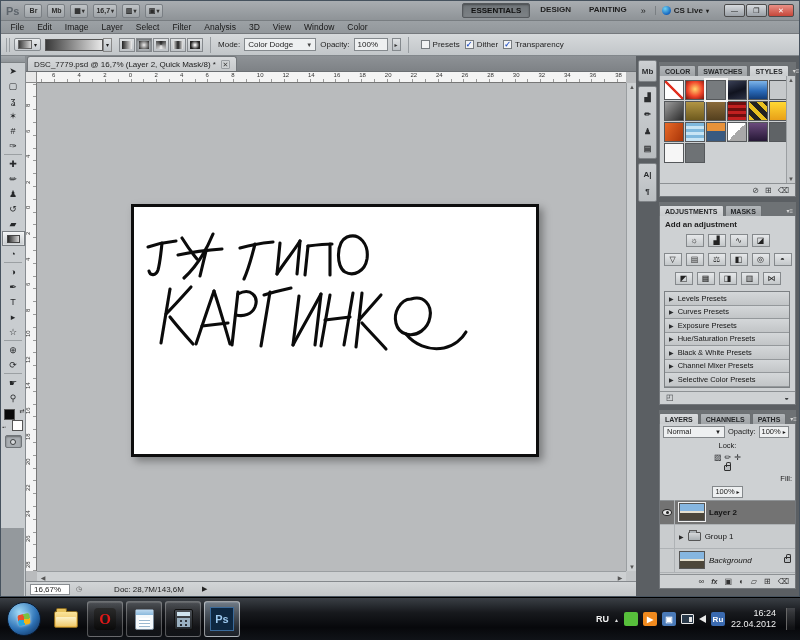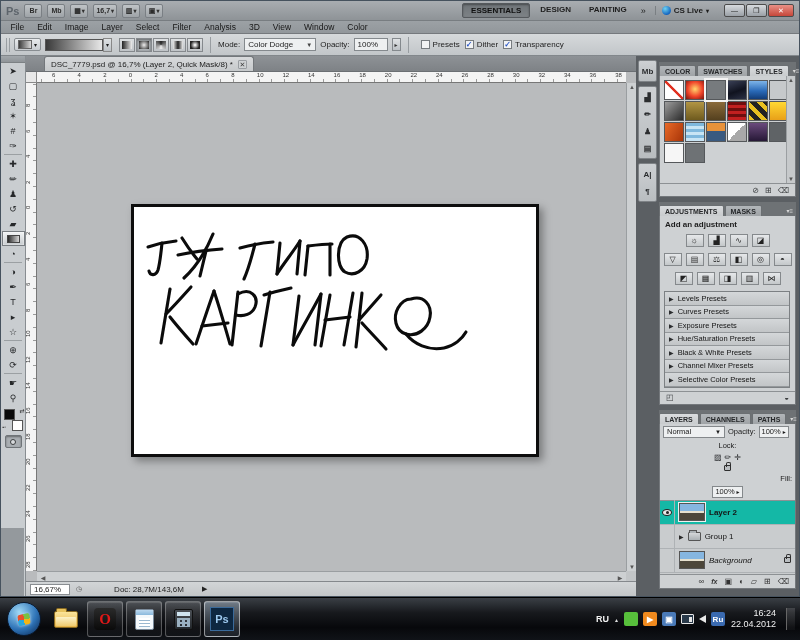--- a/index.html
+++ b/index.html
@@ -56,21 +56,21 @@
 .fgbg .bg{position:absolute;right:2px;bottom:0;width:11px;height:11px;background:#fff;border:1px solid #555;}
 .fgbg .fg{position:absolute;left:2px;top:2px;width:11px;height:11px;background:#0a0a0a;border:1px solid #555;}
 .fgbg .sw{position:absolute;right:0;top:0;font-size:6px;color:#333;}
 .fgbg .df{position:absolute;left:1px;bottom:1px;font-size:5px;color:#333;}
 .qmask{width:17px;height:13px;margin:4px auto 0;border:1px solid #6f7478;border-radius:2px;background:#a9aeb2;box-shadow:inset 0 1px 2px rgba(0,0,0,.4);display:flex;align-items:center;justify-content:center;}
 .qmask i{width:6px;height:6px;border-radius:50%;border:1px solid #3d3f41;background:#d7dadc;}
 .toolshade{position:absolute;left:0;right:1px;bottom:0;top:472px;background:#94999d;}
 
 .doccol{position:absolute;left:25px;top:55px;right:163px;bottom:0;background:#b9bbbd;}
 .tabbar{position:absolute;top:0;left:0;right:0;height:16px;background:linear-gradient(#8e9296,#7e8286);border-bottom:1px solid #6b6f73;display:flex;align-items:flex-end;}
-.dtab{height:15px;margin-left:18px;background:linear-gradient(#d8dadc,#c6c9cb);border:1px solid #73777b;border-bottom:none;border-radius:3px 3px 0 0;display:flex;align-items:center;gap:5px;padding:0 6px;font-size:8px;color:#1b1b1b;white-space:nowrap;}
+.dtab{height:15px;margin-left:1px;background:linear-gradient(#d8dadc,#c6c9cb);border:1px solid #73777b;border-bottom:none;border-radius:3px 3px 0 0;display:flex;align-items:center;gap:5px;padding:0 6px;font-size:8px;color:#1b1b1b;white-space:nowrap;}
 .dtab .x{font-size:7px;color:#444;border:1px solid #9a9ea2;background:#cfd2d4;width:9px;height:9px;line-height:8px;text-align:center;border-radius:1px;}
 .dcontent{position:absolute;top:16px;left:0;right:0;bottom:15px;}
 .hruler{position:absolute;top:0;left:11px;right:10px;height:11px;background:#f4f4f4;border-bottom:1px solid #777;overflow:hidden;background-image:repeating-linear-gradient(90deg,#999 0 1px,transparent 1px 12.8px);background-position:4px 0;background-size:100% 4px;background-repeat:repeat-x;background-position-y:7px;}
 .vruler{position:absolute;top:11px;left:0;width:11px;bottom:10px;background:#f4f4f4;border-right:1px solid #777;overflow:hidden;background-image:repeating-linear-gradient(0deg,#999 0 1px,transparent 1px 12.8px);background-size:4px 100%;background-repeat:repeat-y;background-position-x:7px;}
 .rcorner{position:absolute;top:0;left:0;width:11px;height:11px;background:#e8e8e8;border-right:1px solid #888;border-bottom:1px solid #888;}
 .hnum{position:absolute;top:0;font-size:6px;color:#333;}
 .vnum{position:absolute;left:0;font-size:6px;color:#333;transform:rotate(-90deg);transform-origin:3px 4px;}
 .paste{position:absolute;top:11px;left:11px;right:10px;bottom:10px;background:#b9bbbd;overflow:hidden;}
 .canvasimg{position:absolute;left:94px;top:121px;width:408px;height:253px;background:#fff;border:3px solid #0d0d0d;box-shadow:4px 4px 8px rgba(0,0,0,.35);}
 .canvasimg svg{width:100%;height:100%;display:block;}
@@ -111,21 +111,21 @@
 .preset .tri{font-size:6px;color:#2b2d2f;}
 
 .lctrl{display:flex;align-items:center;gap:3px;padding:2px 3px;font-size:7.5px;color:#1b1b1b;}
 .lsel{display:flex;align-items:center;justify-content:space-between;border:1px solid #84888b;background:#eef0f1;height:12px;width:62px;padding:0 3px;font-size:7.5px;}
 .lsel .da{font-size:6px;}
 .lfield{display:flex;align-items:center;border:1px solid #84888b;background:#eef0f1;height:12px;padding:0 2px;font-size:7.5px;gap:2px;}
 .lockrow{display:flex;align-items:center;gap:3px;padding:1px 3px 2px;font-size:7.5px;color:#1b1b1b;flex-direction:column;}
 .lockrow .li{font-size:8px;color:#2c2e30;}
 .llist{border-top:1px solid #8d9194;background:#cabfb??;background:#c9ccce;min-height:74px;position:relative;}
 .lrow{height:24px;display:flex;align-items:center;gap:4px;border-bottom:1px solid #aeb2b5;padding-right:4px;}
-.lrow.sel{background:#14b8a6;}
+.lrow.sel{background:#737373;}
 .eyebox{width:15px;height:24px;border-right:1px solid #aeb2b5;display:flex;align-items:center;justify-content:center;}
 .eye{width:10px;height:7px;border:1px solid #222;border-radius:50%;position:relative;background:#e8e8e8;}
 .eye:after{content:"";position:absolute;left:3px;top:1.5px;width:3px;height:3px;border-radius:50%;background:#222;}
 .thumb{width:26px;height:18px;border:1px solid #555;background:linear-gradient(#86b6e0 0 45%,#e6e0ce 45% 58%,#4c463a 58% 100%);}
 .lrow.sel .thumb{outline:1px solid #f0f0f0;}
 .lname{font-size:8px;color:#141414;}
 .lname.b{font-weight:bold;}
 .lname.i{font-style:italic;}
 .gtri{font-size:6px;color:#2a2a2a;}
 .folder{width:13px;height:9px;background:linear-gradient(#d4d7d9,#aab0b4);border:1px solid #555;border-radius:1px;position:relative;}

